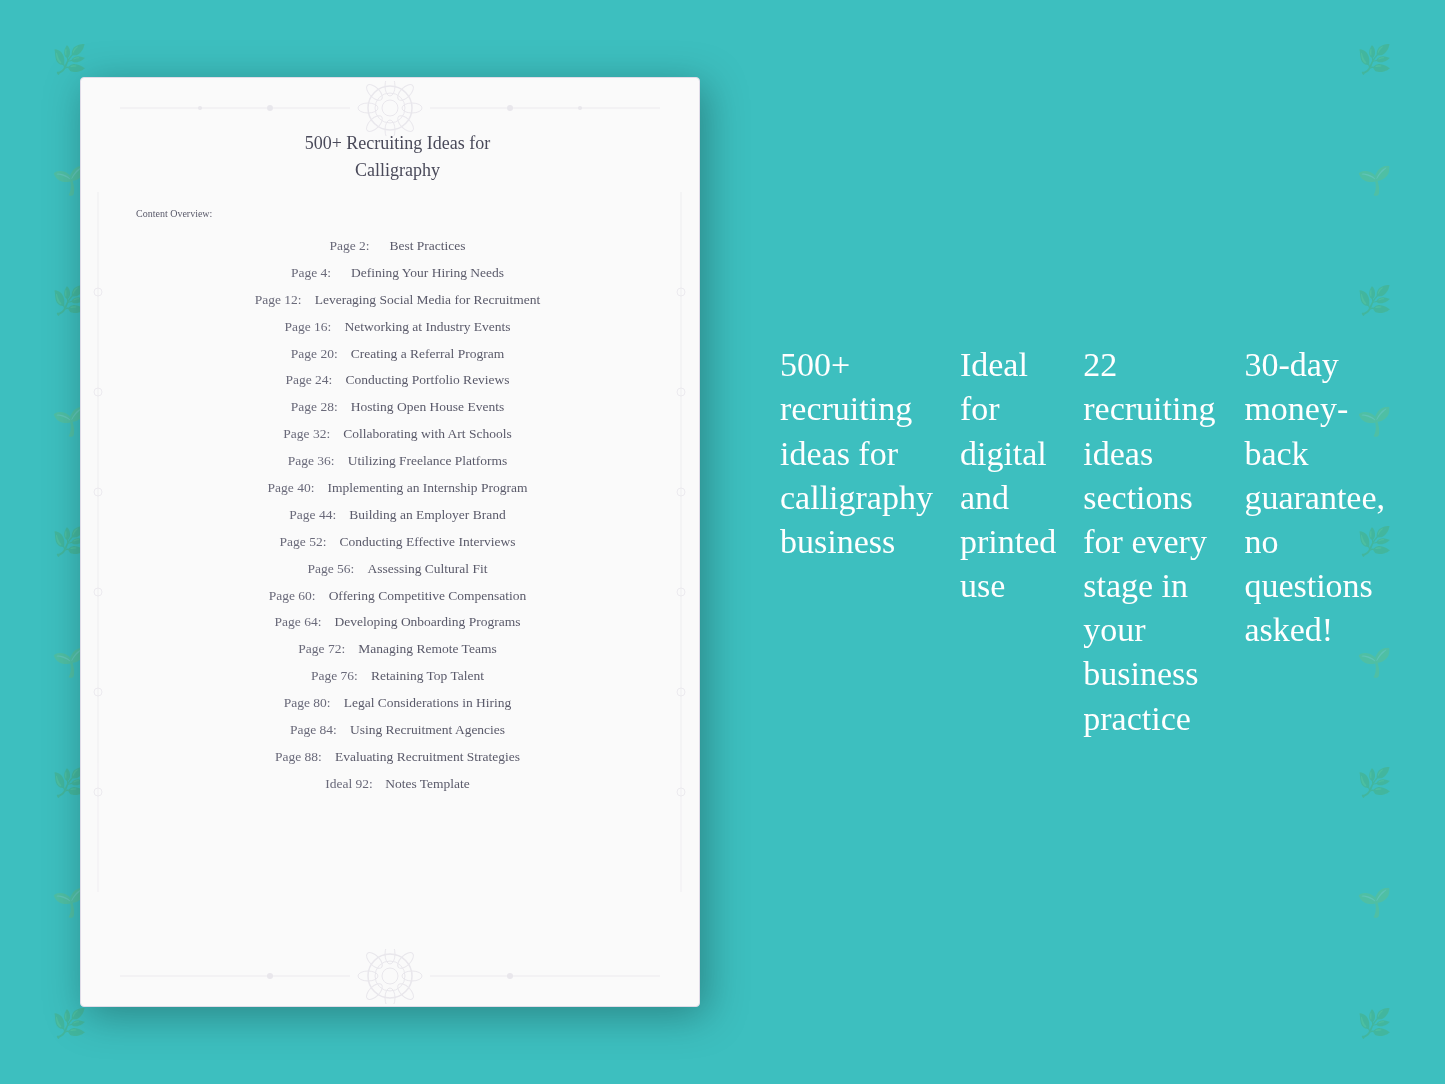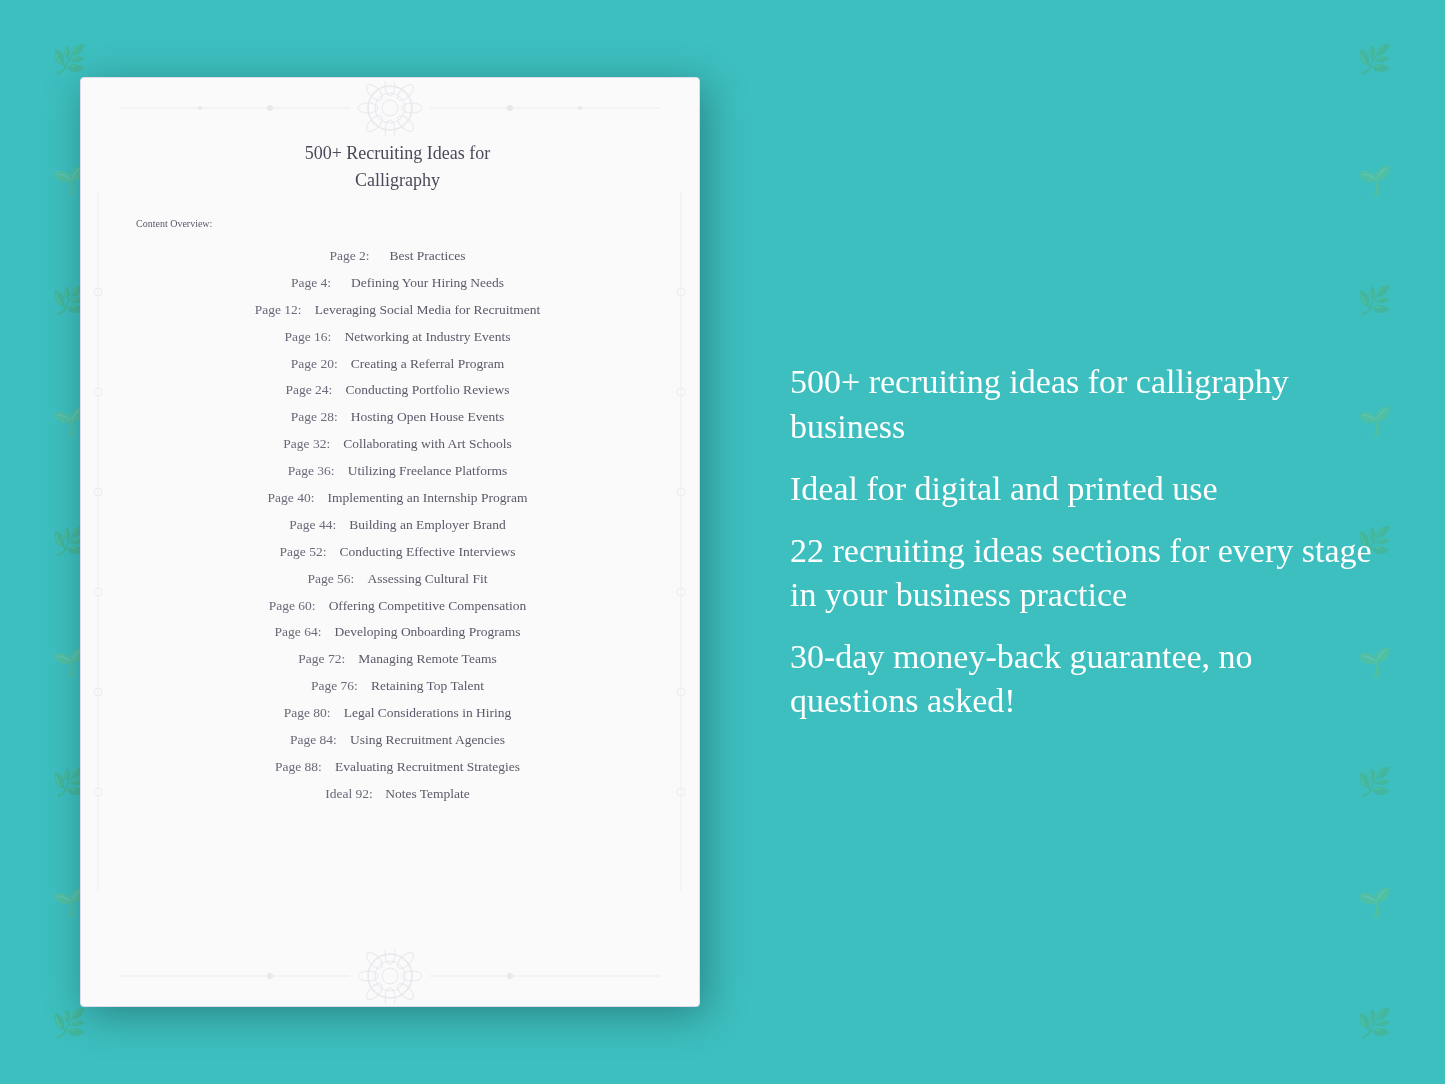--- a/index.html
+++ b/index.html
@@ -109,21 +109,21 @@
       height: 100%;
     }
 
     .doc-title {
       text-align: center;
       color: #4a4a5a;
       font-size: 18px;
       font-weight: normal;
       line-height: 1.5;
       margin-bottom: 24px;
-      margin-top: 32px;
+      margin-top: 22px;
       font-family: 'Georgia', serif;
     }
 
     .doc-subtitle {
       font-size: 10px;
       color: #5a5a6a;
       margin-bottom: 18px;
       font-family: 'Georgia', serif;
     }
 
@@ -357,21 +357,21 @@
             <div class="toc-item">
               <span class="toc-page">Ideal 92:</span>
               <span class="toc-title">Notes Template</span>
             </div>
           </div>
       </div>
     </div>
   </div>
 
   <div class="text-panel">
-    <div id="features-list" style="display: flex; flex-direction: column; gap: 18px; margin-left: 10px;">
+    <div id="features-list" style="display: flex; flex-direction: row; gap: 27px;">
 
     <div class="feature-text">500+ recruiting ideas for calligraphy business</div>
         <div class="feature-text">Ideal for digital and printed use</div>
         <div class="feature-text">22 recruiting ideas sections for every stage in your business practice</div>
         <div class="feature-text">30-day money-back guarantee, no questions asked!</div>
       </div>
   </div>
 
 </div>
 

